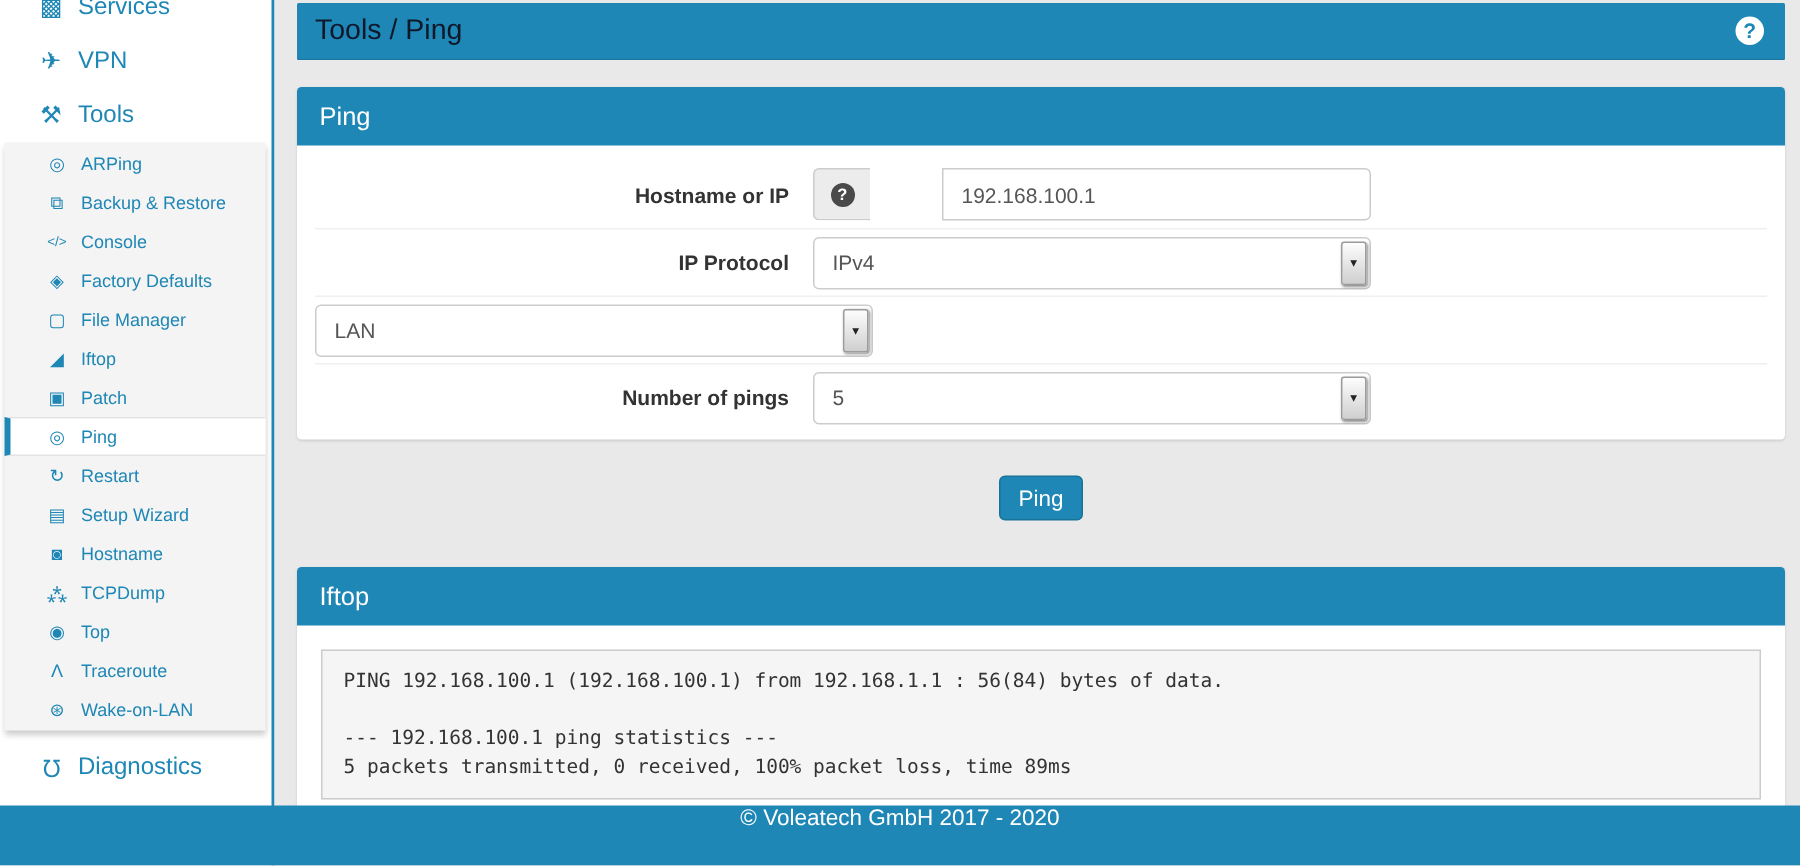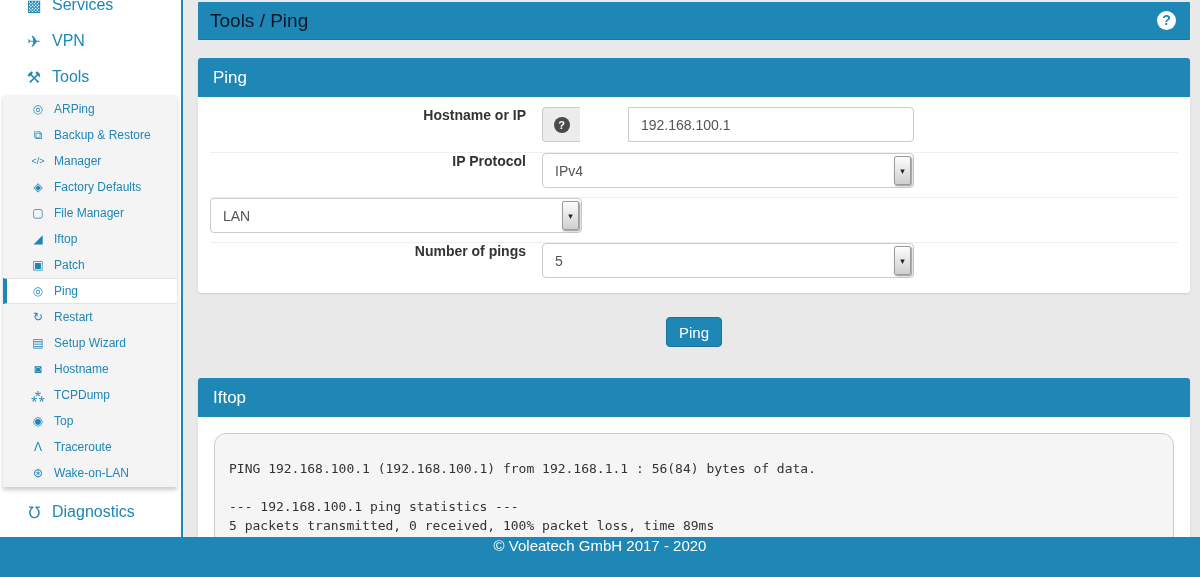--- a/index.html
+++ b/index.html
@@ -29,38 +29,38 @@
   .topbar { height:38px; background:#1e87b5; border-bottom:1px solid rgba(0,0,0,0.12); display:flex; align-items:center; padding:0 14px 0 12px; border-radius:1px; }
   .topbar .title { color:#0f172a; font-size:19px; }
   .help-circle { margin-left:auto; width:19px; height:19px; background:#ffffff; color:#1e87b5; border-radius:50%; font-size:14px; font-weight:bold; text-align:center; line-height:19px; cursor:pointer; }
 
   .panel { background:#ffffff; border-radius:3px; box-shadow:0 1px 2px rgba(0,0,0,0.12); }
   .panel.ping { margin-top:18px; }
   .panel.result { margin-top:31px; }
   .panel-heading { height:39px; background:#1e87b5; color:#ffffff; font-size:17px; display:flex; align-items:center; padding:0 15px; border-radius:3px 3px 0 0; }
 
   .panel-body { padding:10px 0 6px 0; }
-  .form-row { display:flex; align-items:flex-start; height:45px; margin:0 12px; }
+  .form-row { display:flex; align-items:center; height:45px; margin:0 12px; }
   .form-row + .form-row { border-top:1px solid #efefef; }
   .form-label { width:332px; text-align:right; padding-right:16px; font-weight:bold; font-size:14px; color:#333; flex:none; }
   .control { width:372px; position:relative; flex:none; }
 
   .input-group { display:flex; height:35px; }
   .addon { width:38px; background:#ececec; border:1px solid #ccc; border-right:none; border-radius:4px 0 0 4px; display:flex; align-items:center; justify-content:center; cursor:pointer; }
   .q-dark { width:16px; height:16px; background:#4a4a4a; color:#fff; border-radius:50%; font-size:11px; font-weight:bold; text-align:center; line-height:16px; }
   .input-group input { flex:1; border:1px solid #ccc; border-radius:0 4px 4px 0; padding:0 12px; font-size:14px; color:#555; font-family:"Liberation Sans", sans-serif; outline:none; min-width:0;margin-left:48px; }
 
   .select { height:35px; background:#fff; border:1px solid #ccc; border-radius:4px; display:flex; align-items:center; padding-left:12px; font-size:14px; color:#555; cursor:pointer; position:relative; }
   .select-arrow { position:absolute; right:2px; top:2px; bottom:2px; width:17px; background:linear-gradient(#fdfdfd,#cfcfcf); border:1px solid #9b9b9b; border-radius:2px; box-shadow:1px 1px 2px rgba(0,0,0,0.45); color:#222; font-size:9px; display:flex; align-items:center; justify-content:center; }
 
   .btn-row { margin-top:24px; text-align:center; }
   .btn-ping { display:inline-block; background:#1e87b5; color:#fff; border:1px solid #187399; border-radius:4px; font-size:15px; font-family:"Liberation Sans", sans-serif; padding:5px 12px; height:30px; cursor:pointer; }
 
   .result-body { padding:16px; }
-  .result-pre { background:#f5f5f5; border:1px solid #ccc; border-radius:12px; padding:25px 14px; font-family:"DejaVu Sans Mono", monospace; font-size:13px; line-height:19px; color:#333; white-space:pre-wrap; }
+  .result-pre { background:#f5f5f5; border:1px solid #ccc; border-radius:0; padding:11px 14px; font-family:"DejaVu Sans Mono", monospace; font-size:13px; line-height:19px; color:#333; white-space:pre-wrap; }
 
   
   .footer { position:absolute; left:0; bottom:0; width:1200px; height:40px; background:#1e87b5; color:#ffffff; display:flex; align-items:flex-start; justify-content:center; font-size:15px; z-index:20; }
 </style>
 </head>
 <body>
 
 <div class="app">
 
   <aside class="sidebar">
@@ -83,21 +83,21 @@
       <div class="sub-item">
         <span class="icon">◎</span>
         <span class="lbl">ARPing</span>
       </div>
       <div class="sub-item">
         <span class="icon">⧉</span>
         <span class="lbl">Backup &amp; Restore</span>
       </div>
       <div class="sub-item">
         <span class="icon" style="font-size:9px;">&lt;/&gt;</span>
-        <span class="lbl">Manager</span>
+        <span class="lbl">Console</span>
       </div>
       <div class="sub-item">
         <span class="icon">◈</span>
         <span class="lbl">Factory Defaults</span>
       </div>
       <div class="sub-item">
         <span class="icon">▢</span>
         <span class="lbl">File Manager</span>
       </div>
       <div class="sub-item">

